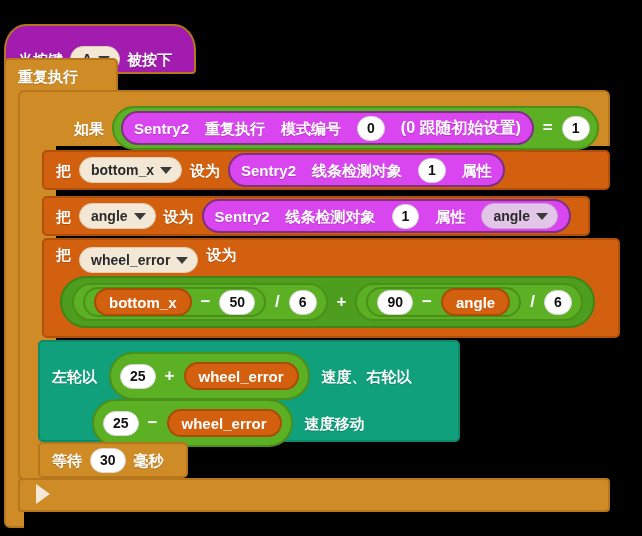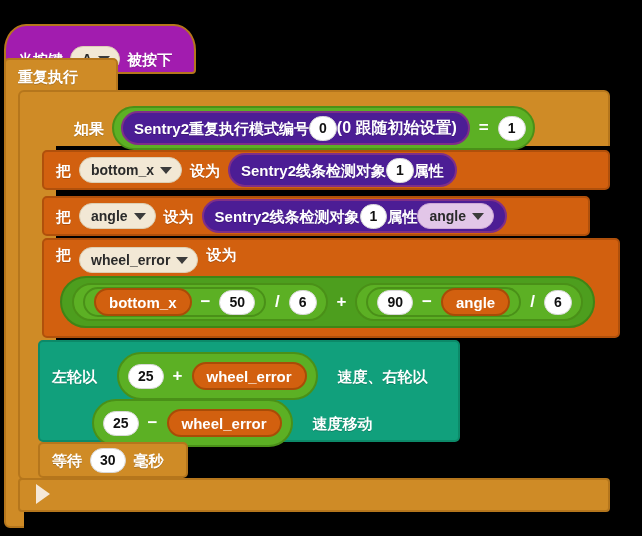--- a/index.html
+++ b/index.html
@@ -152,21 +152,21 @@
     position: absolute;
     background: #11a07c;
     border: 2px solid #0c8a69;
     border-radius: 5px;
     box-sizing: border-box;
   }
   .motion-row {
     position: absolute;
     display: flex;
     align-items: center;
-    gap: 20px;
+    gap: 12px;
   }
 
   
   .wait {
     position: absolute;
     background: #cf8b26;
     border: 2px solid #b5761c;
     border-radius: 5px;
     box-sizing: border-box;
     display: flex;
@@ -227,26 +227,26 @@
     border: 2px solid #a84c07;
     color: #ffffff;
     font-size: 15px;
     font-weight: bold;
     border-radius: 999px;
     height: 28px;
     padding: 0 13px;
   }
   
   .sensing {
-    background: #4c1d95;
+    background: #d946ef;
     border: 2px solid #7f2f88;
     border-radius: 999px;
     display: inline-flex;
     align-items: center;
-    gap: 0;
+    gap: 16px;
     padding: 0 11px;
     height: 34px;
     box-sizing: border-box;
   }
   
   .oper {
     background: #5cb024;
     border: 2px solid #4a9018;
     border-radius: 999px;
     display: inline-flex;

